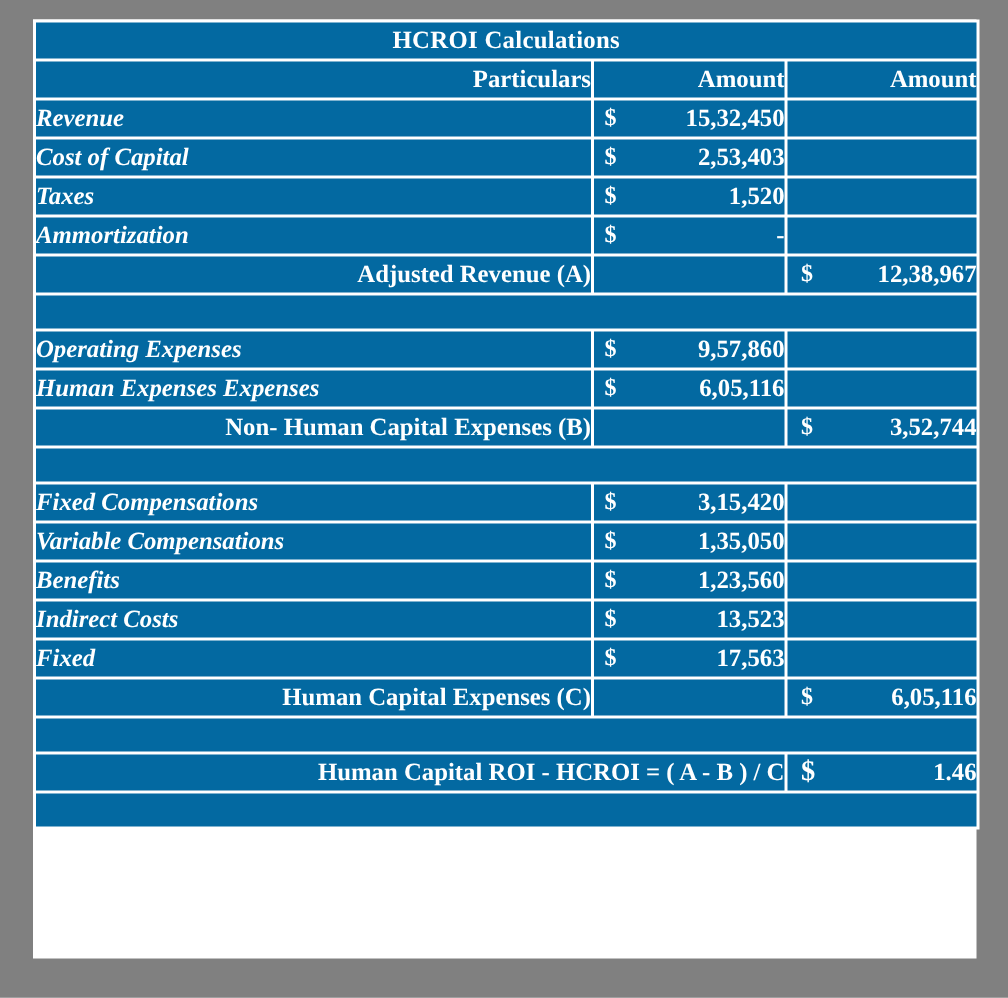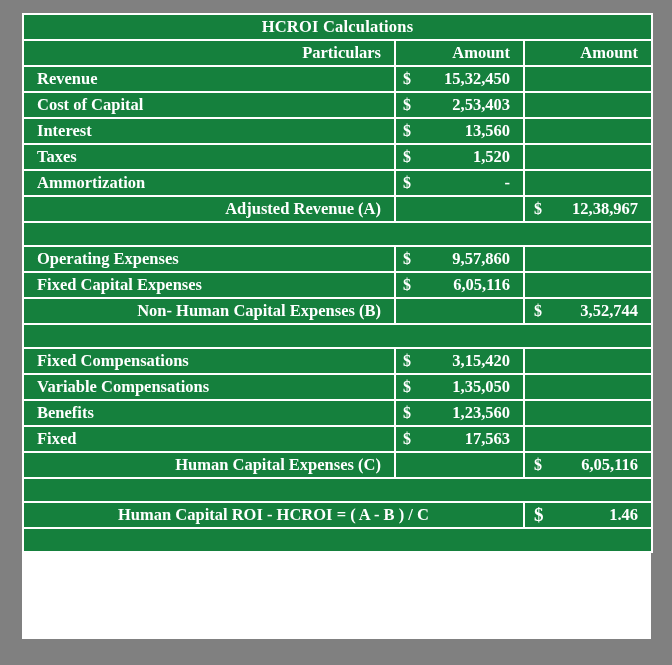--- a/index.html
+++ b/index.html
@@ -24,24 +24,24 @@
     padding: 0;
   }
   table.hcroi {
     width: 629px;
     border-collapse: separate;
     border-spacing: 2px;
     background: #ffffff;
     table-layout: fixed;
   }
   table.hcroi td {
-    background: #15803d;
+    background: #0369a1;
     color: #ffffff;
     font-weight: bold;
-    padding: 0 13px;
+    padding: 0 0;
     height: 24px;
     line-height: 24px;
     font-size: 16.5px;
     white-space: nowrap;
     overflow: hidden;
     box-sizing: border-box;
   }
   col.c-particulars { width: 370px; }
   col.c-amt1       { width: 127px; }
   col.c-amt2       { width: 126px; }
@@ -55,20 +55,21 @@
   }
   td.colhead {
     text-align: right;
     font-size: 20px;
     height: 33px;
     line-height: 33px;
   }
   td.label {
     text-align: left;
     font-size: 16.5px;
+    font-style: italic;
   }
   td.value {
     background: #dce6f1;
     color: #000000;
     text-align: right;
     font-size: 16.5px;
     position: relative;
     padding-right: 10px;
   }
   td.value .cur {
@@ -95,21 +96,21 @@
     text-align: right;
     font-size: 16.5px;
   }
   td.blankcell { background: #002060; }
   tr.spacer td {
     height: 22px;
     line-height: 22px;
     font-size: 1px;
   }
   td.final-label {
-    text-align: center;
+    text-align: right;
     font-size: 21px;
     height: 34px;
     line-height: 34px;
   }
   td.final-value {
     background: #002060;
     color: #ffffff;
     text-align: right;
     font-size: 20px;
     height: 34px;
@@ -156,28 +157,20 @@
       </tr>
       <tr>
         <td class="label">Cost of Capital</td>
         <td class="value">
           <span class="cur">$</span>
           <span>2,53,403</span>
         </td>
         <td class="blankcell"></td>
       </tr>
       <tr>
-        <td class="label">Interest</td>
-        <td class="value">
-          <span class="cur">$</span>
-          <span>13,560</span>
-        </td>
-        <td class="blankcell"></td>
-      </tr>
-      <tr>
         <td class="label">Taxes</td>
         <td class="value">
           <span class="cur">$</span>
           <span>1,520</span>
         </td>
         <td class="blankcell"></td>
       </tr>
       <tr>
         <td class="label">Ammortization</td>
         <td class="value">
@@ -201,21 +194,21 @@
 
       <tr>
         <td class="label">Operating Expenses</td>
         <td class="value">
           <span class="cur">$</span>
           <span>9,57,860</span>
         </td>
         <td class="blankcell"></td>
       </tr>
       <tr>
-        <td class="label">Fixed Capital Expenses</td>
+        <td class="label">Human Expenses Expenses</td>
         <td class="value">
           <span class="cur">$</span>
           <span>6,05,116</span>
         </td>
         <td class="blankcell"></td>
       </tr>
       <tr>
         <td class="subtotal-label">Non- Human Capital Expenses (B)</td>
         <td class="blankcell"></td>
         <td class="navyvalue">
@@ -242,20 +235,28 @@
           <span class="cur">$</span>
           <span>1,35,050</span>
         </td>
         <td class="blankcell"></td>
       </tr>
       <tr>
         <td class="label">Benefits</td>
         <td class="value">
           <span class="cur">$</span>
           <span>1,23,560</span>
+        </td>
+        <td class="blankcell"></td>
+      </tr>
+      <tr>
+        <td class="label">Indirect Costs</td>
+        <td class="value">
+          <span class="cur">$</span>
+          <span>13,523</span>
         </td>
         <td class="blankcell"></td>
       </tr>
       <tr>
         <td class="label">Fixed</td>
         <td class="value">
           <span class="cur">$</span>
           <span>17,563</span>
         </td>
         <td class="blankcell"></td>

